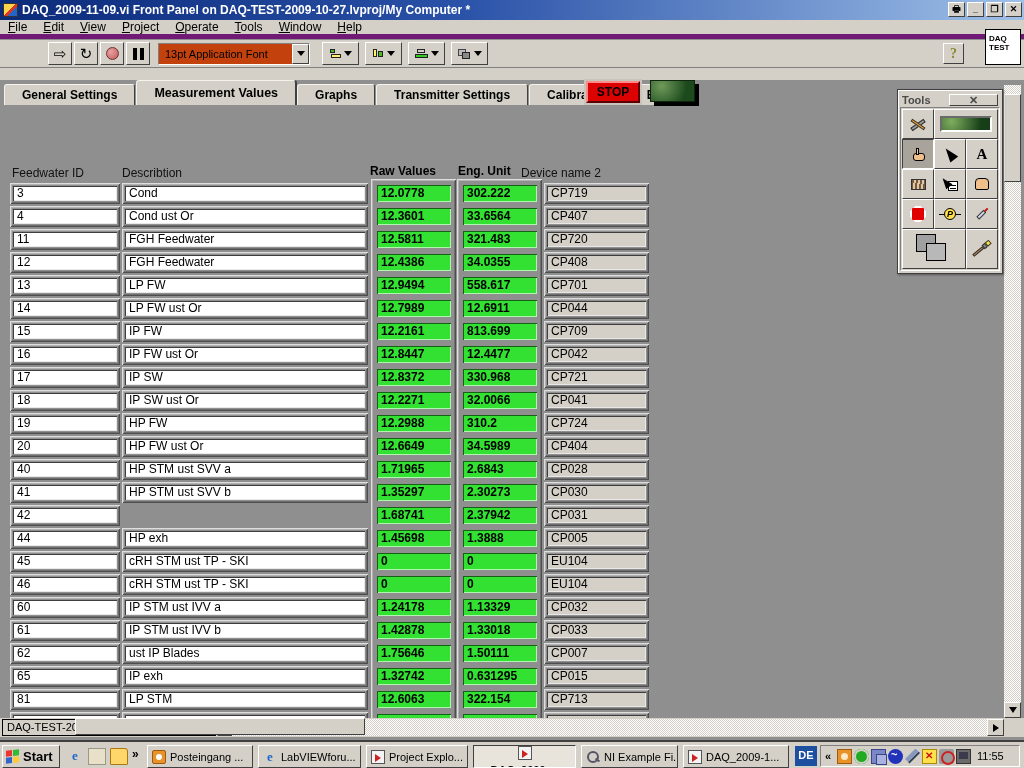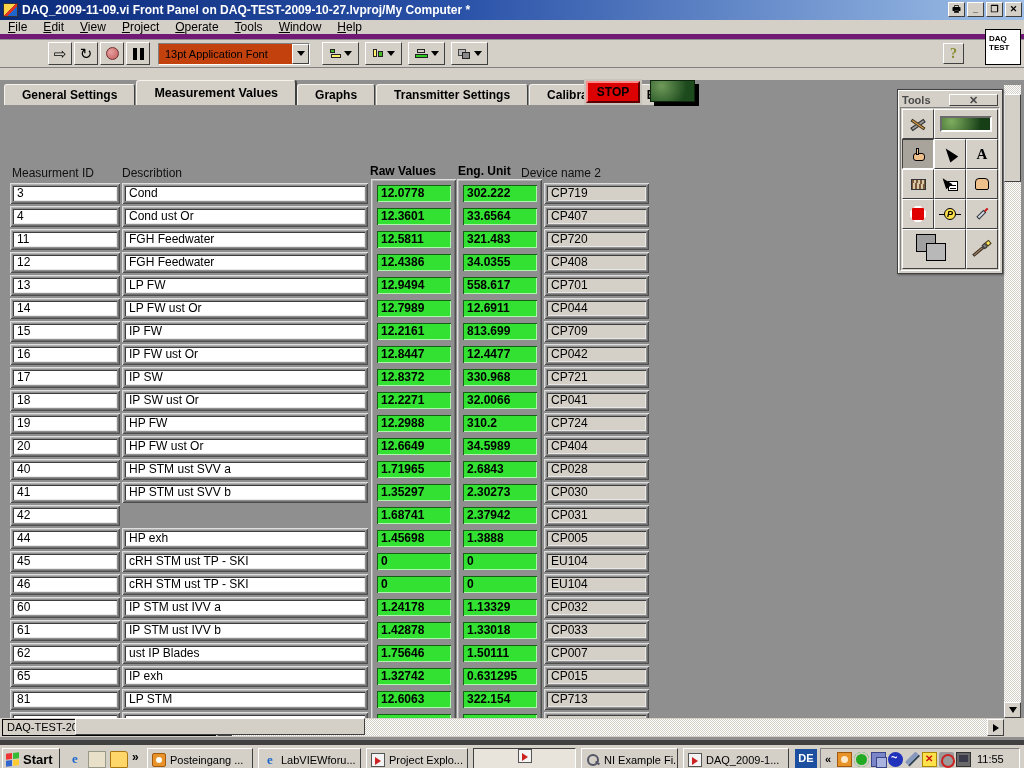--- a/index.html
+++ b/index.html
@@ -147,21 +147,21 @@
   #statusbox { position:absolute; left:2px; top:1px; width:214px; height:17px; background:#d4d0c8; border:1px solid #000;
     font-size:11px; line-height:15px; padding-left:4px; white-space:nowrap; overflow:hidden; }
   #hleft { left:217px; top:1px; width:15px; height:17px; }
   .htrack { position:absolute; left:232px; top:1px; width:755px; height:17px; }
   #hthumb { position:absolute; left:75px; top:0; width:290px; height:17px; background:#d4d0c8;
     border:1px solid; border-color:#fff #404040 #404040 #fff; }
   #hright { left:987px; top:1px; width:17px; height:17px; }
   #corner { position:absolute; left:1004px; top:719px; width:20px; height:18px; background:#d4d0c8; }
 
   
-  #taskbar { position:absolute; left:0; top:740px; width:1024px; height:28px; background:#d4d0c8; border-top:5px solid #404040; }
+  #taskbar { position:absolute; left:0; top:740px; width:1024px; height:28px; background:#d4d0c8; border-top:2px solid #404040; }
   #startbtn { position:absolute; left:2px; top:3px; width:58px; height:23px; background:#d4d0c8;
     border:1px solid; border-color:#fff #404040 #404040 #fff; display:flex; align-items:center; gap:3px; padding-left:3px; }
   #startbtn span { font-weight:bold; font-size:13px; }
   .flag { width:14px; height:14px; display:grid; grid-template-columns:6px 6px; grid-template-rows:6px 6px; gap:1px; transform:skewY(-6deg); }
   .flag i:nth-child(1){background:#e33;} .flag i:nth-child(2){background:#3b3;} .flag i:nth-child(3){background:#36c;} .flag i:nth-child(4){background:#fc3;}
   .qicon { position:absolute; top:6px; width:18px; height:17px; font-size:13px; line-height:16px; text-align:center; }
   .q-ie { color:#1a66cc; font-weight:bold; font-family:"Liberation Serif",serif; }
   .q-desk { background:#e8e0c8; border:1px solid #998; }
   .q-folder { background:#ffd66a; border:1px solid #aa7711; border-radius:1px 3px 1px 1px; }
   .chev { position:absolute; top:5px; font-size:12px; font-weight:bold; color:#000; }
@@ -372,21 +372,21 @@
         <div class="ptool tall">
           <span class="i-brush">
             <i></i>
             <b></b>
             <s></s>
           </span>
         </div>
       </div>
   </div>
 
-  <div class="hdr" style="left:12px; top:166px;">Measurment ID</div>
+  <div class="hdr" style="left:12px; top:166px;">Feedwater ID</div>
   <div class="hdr" style="left:122px; top:166px;">Describtion</div>
   <div class="hdr bold" style="left:370px; top:164px;">Raw Values</div>
   <div class="hdr bold" style="left:458px; top:164px;">Eng. Unit</div>
   <div class="hdr" style="left:521px; top:166px;">Device name 2</div>
 
   <div id="tablewrap">
     <div class="colframe" style="left:371px;"></div>
     <div class="colframe" style="left:457px;"></div>
     <div id="rows">
 

